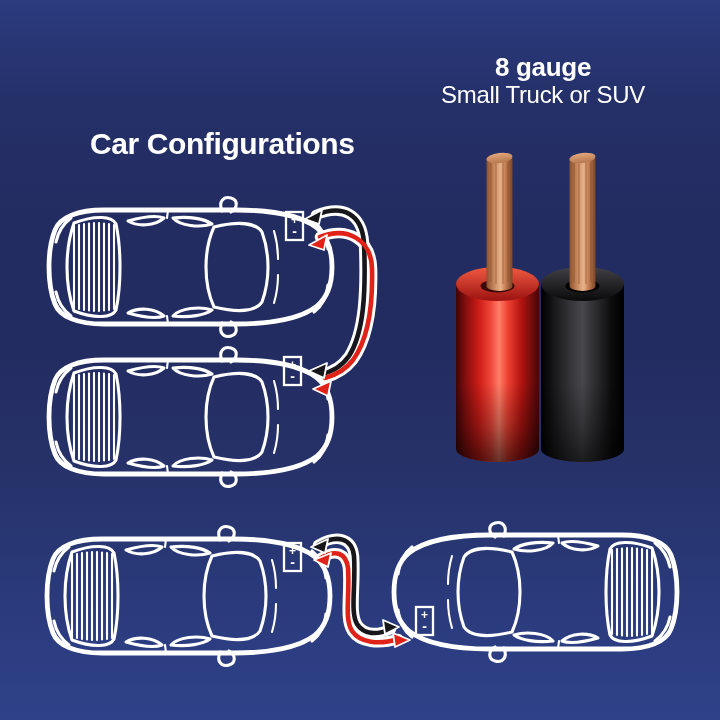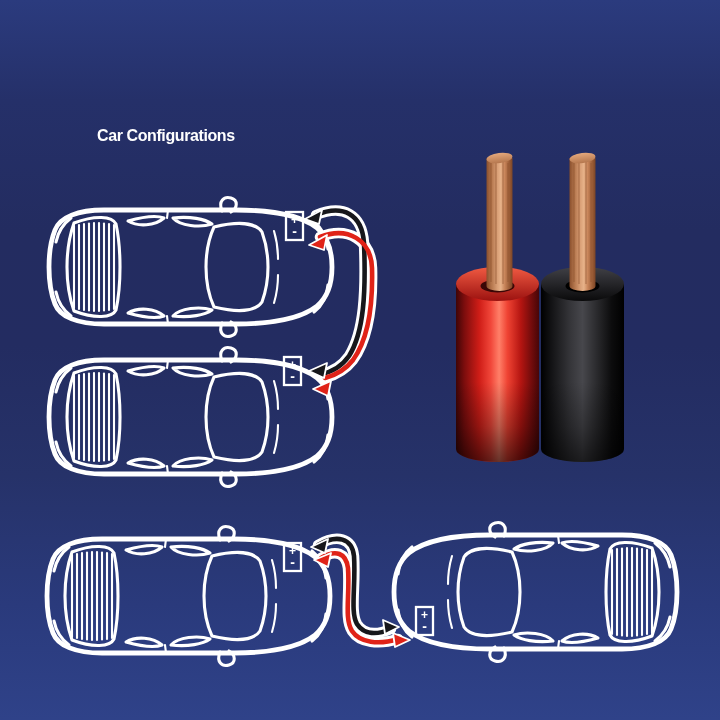--- a/index.html
+++ b/index.html
@@ -9,23 +9,22 @@
     --cable-black:#17171b;
   }
   html,body{margin:0;padding:0;background:#10153a;}
   .stage{
     position:relative;width:720px;height:720px;overflow:hidden;
     background:linear-gradient(180deg,#2b3b7e 0%,#253069 14%,#232c60 32%,#232c61 48%,#263269 66%,#2a3a7c 84%,#2f4289 100%);
     font-family:"Liberation Sans",sans-serif;
   }
   .title{
     position:absolute;left:90px;top:127px;
-    font-weight:bold;font-size:16px;letter-spacing:-0.4px;color:var(--text);
+    font-weight:bold;font-size:30px;letter-spacing:-0.4px;color:var(--text);
     white-space:nowrap;
-    margin-left:7px;
   }
   .product-label{
     position:absolute;left:408px;top:53px;width:270px;text-align:center;
     color:var(--text);font-size:24px;line-height:28px;letter-spacing:-0.3px;
   }
   .product-label .gauge{font-weight:bold;font-size:26px;}
   svg.illustration{position:absolute;left:0;top:0;width:720px;height:720px;display:block;}
   .cs{stroke:var(--outline);fill:none;stroke-linecap:round;stroke-linejoin:round;}
   .w5{stroke-width:4.8;}
   .w3{stroke-width:3.1;}
@@ -40,20 +39,22 @@
   .wire-striation{stroke:#8a4f2c;stroke-width:1.4;opacity:.45;}
 </style>
 </head>
 <body>
 
 <div class="stage">
 
   <div class="title">Car Configurations</div>
 
   <div class="product-label">
+    <div class="gauge">8 gauge</div>
+    <div>Small Truck or SUV</div>
   </div>
 
   <svg class="illustration" viewBox="0 0 720 720">
     <defs>
       <g id="carTop">
 
         <path class="cs w3" d="M 182,14 C 178,4 184,-1 191,1 C 198,3 198,11 191,15"></path>
         <path class="cs w3" d="M 182,126 C 178,136 184,141 191,139 C 198,137 198,129 191,125"></path>
 
         <path class="cs w5" d="M 64,13 C 38,13 20,20 15,33 C 11,43 9,55 9,70 C 9,85 11,97 15,107 C 20,120 38,127 64,127 L 196,127 C 232,127 262,121 277,109 C 288,100 292,86 292,70 C 292,54 288,40 277,31 C 262,19 232,13 196,13 Z"></path>

